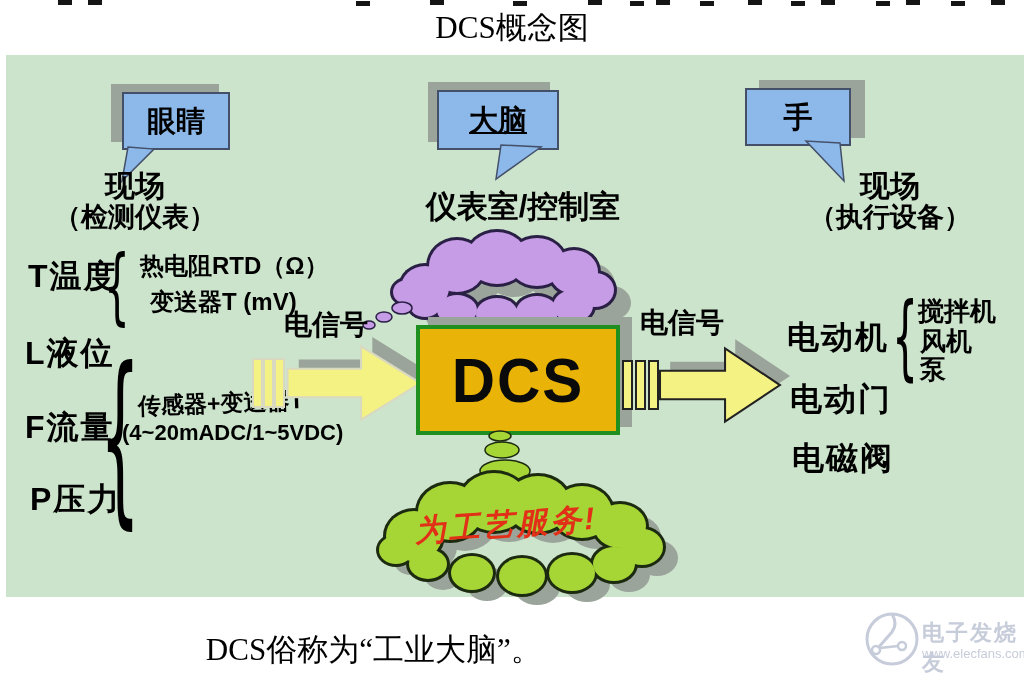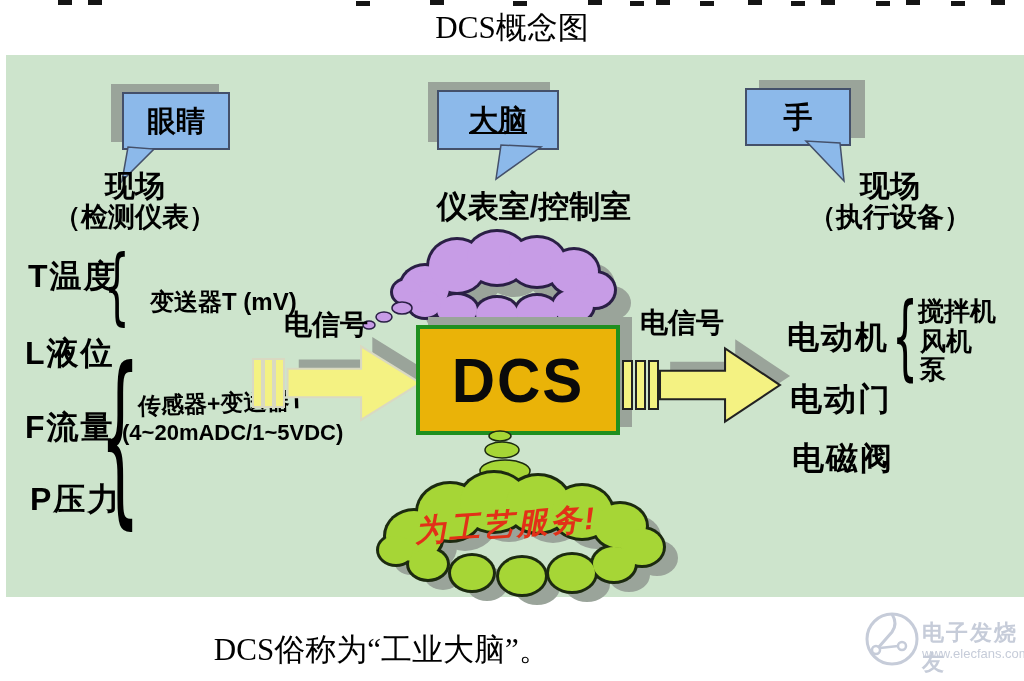--- a/index.html
+++ b/index.html
@@ -6,21 +6,21 @@
   #stage{position:relative;width:1024px;height:681px;background:#ffffff;overflow:hidden;
          font-family:"Liberation Sans","DejaVu Sans",sans-serif;}
   
   .artifacts{position:absolute;top:0;left:58px;width:14px;height:5px;background:#151515;
     box-shadow:30px 0 0 #151515,298px 1px 0 #151515,372px 0 0 #151515,455px 1px 0 #151515,
     530px 0 0 #151515,572px 1px 0 #151515,598px 0 0 #151515,642px 1px 0 #151515,
     690px 0 0 #151515,733px 1px 0 #151515,763px 0 0 #151515,818px 1px 0 #151515,
     848px 0 0 #151515,893px 1px 0 #151515,933px 0 0 #151515;}
   .title{position:absolute;top:7px;left:0;width:100%;text-align:center;
          font-family:"Liberation Serif","DejaVu Serif",serif;font-size:31px;color:#000;}
-  .caption{position:absolute;top:629px;left:8px;width:73%;text-align:center;
+  .caption{position:absolute;top:629px;left:0;width:73%;text-align:center;
          font-family:"Liberation Serif","DejaVu Serif",serif;font-size:31px;color:#000;}
   .panel{position:absolute;left:6px;top:55px;width:1018px;height:542px;background:#cde4cc;}
   .bubble{position:absolute;border:2px solid #44506a;text-align:center;color:#000;
           font-weight:bold;font-size:29px;line-height:54px;}
   .tail{position:absolute;}
   .h1{position:absolute;font-weight:bold;font-size:30px;color:#000;white-space:nowrap;}
   .h2{position:absolute;font-weight:bold;font-size:27px;color:#000;white-space:nowrap;}
   .big{position:absolute;font-weight:bold;font-size:32px;color:#000;white-space:nowrap;letter-spacing:2px;}
   .mid{position:absolute;font-weight:bold;font-size:24px;color:#000;white-space:nowrap;}
   .sig{position:absolute;font-weight:bold;font-size:28px;color:#000;white-space:nowrap;}
@@ -72,31 +72,32 @@
   </div>
   <svg class="tail" style="left:798px;top:140px;" width="52" height="44">
     <polygon points="46,41 8,1 42,3" fill="#8cb9ea" stroke="#44506a" stroke-width="1.5"></polygon>
   </svg>
 
   <div class="h1" style="left:15px;top:166px;width:240px;text-align:center;">现场</div>
   <div class="h2" style="left:15px;top:199px;width:240px;text-align:center;">（检测仪表）</div>
 
   <div class="big" style="left:28px;top:255px;">T温度</div>
   <div class="brace" style="left:104px;top:244px;font-size:74px;transform:scale(0.55,1.12);transform-origin:left top;">{</div>
+  <div class="mid" style="left:140px;top:250px;">热电阻RTD（Ω）</div>
   <div class="mid" style="left:150px;top:286px;">变送器T (mV)</div>
 
   <div class="big" style="left:25px;top:332px;">L液位</div>
   <div class="big" style="left:25px;top:406px;">F流量</div>
   <div class="big" style="left:30px;top:478px;">P压力</div>
 
   <div class="brace" style="left:100px;top:342px;font-size:150px;transform:scale(0.42,1.25);transform-origin:left top;">{</div>
   <div class="mid" style="left:138px;top:388px;font-size:23px;transform:rotate(-2deg);">传感器+变送器T</div>
   <div class="mid" style="left:122px;top:420px;font-size:22px;text-align:right;">(4~20mADC/1~5VDC)</div>
 
-  <div class="h1" style="left:419px;top:186px;width:230px;text-align:center;font-size:31px;">仪表室/控制室</div>
+  <div class="h1" style="left:408px;top:186px;width:230px;text-align:center;font-size:31px;">仪表室/控制室</div>
 
   <svg style="left:375px;top:226px;" width="290" height="125" viewBox="0 0 290 125">
     <g fill="#9aa49a" transform="translate(17,13)">
       <ellipse cx="50" cy="62" rx="24" ry="22"></ellipse>
         <ellipse cx="82" cy="40" rx="28" ry="26"></ellipse>
       <ellipse cx="122" cy="32" rx="30" ry="26"></ellipse>
         <ellipse cx="162" cy="36" rx="28" ry="24"></ellipse>
       <ellipse cx="199" cy="46" rx="24" ry="22"></ellipse>
         <ellipse cx="220" cy="64" rx="19" ry="17"></ellipse>
       <ellipse cx="198" cy="80" rx="20" ry="16"></ellipse>

